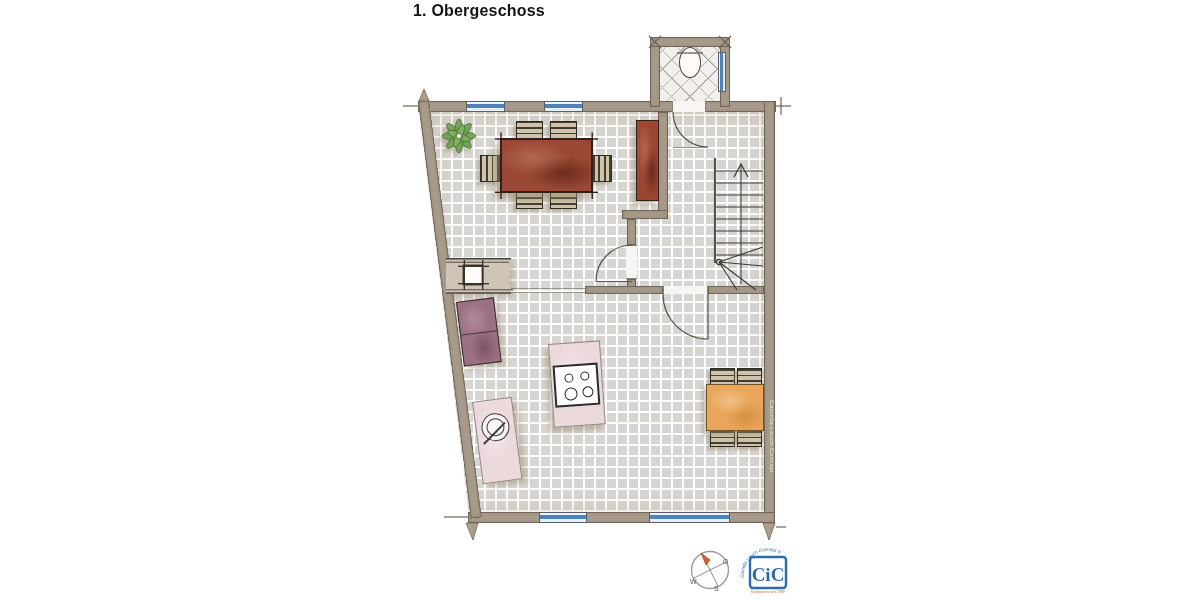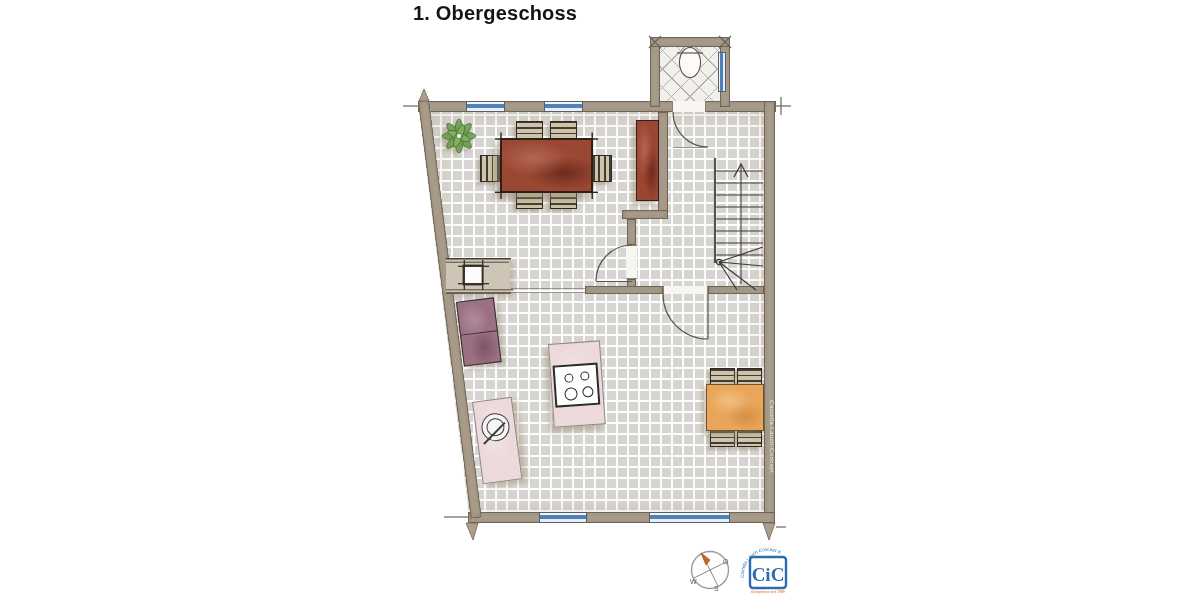--- a/index.html
+++ b/index.html
@@ -38,21 +38,21 @@
       radial-gradient(ellipse 55% 45% at 70% 65%, rgba(55,12,4,.45), rgba(0,0,0,0) 72%);
     box-shadow:-6px 7px 6px rgba(150,133,105,.5);}
   .mottle-orange{background-color:var(--table_orange,#e9a559);border:1.6px solid #6e5426;
     background-image:radial-gradient(ellipse 55% 45% at 40% 35%, rgba(255,240,210,.35), rgba(0,0,0,0) 70%),
       radial-gradient(ellipse 50% 45% at 70% 70%, rgba(160,90,20,.28), rgba(0,0,0,0) 72%);
     box-shadow:-4px 4px 4px rgba(150,135,108,.45);}
   .pink{background-color:var(--counter_pink,#ecd9dc);border:1px solid #8f8880;
     background-image:radial-gradient(ellipse 60% 50% at 45% 40%, rgba(255,255,255,.35), rgba(0,0,0,0) 75%);}
   .burner{position:absolute;border:1.5px solid #222;border-radius:50%;background:#fff;box-sizing:border-box;}
   
-  #plan-title{left:413px;top:2px;font-size:20px;font-weight:700;color:#141414;letter-spacing:.2px;}
+  #plan-title{left:413px;top:2px;font-size:16px;font-weight:700;color:#141414;letter-spacing:.2px;}
   #watermark{left:762px;top:386px;width:13px;height:102px;writing-mode:vertical-rl;
     font-size:6px;color:rgba(250,250,246,.8);letter-spacing:.4px;text-align:center;overflow:hidden;}
   svg{display:block;}
   #linework{left:0;top:0;pointer-events:none;}
 </style>
 </head>
 <body>
 
 <div id="stage">
 

